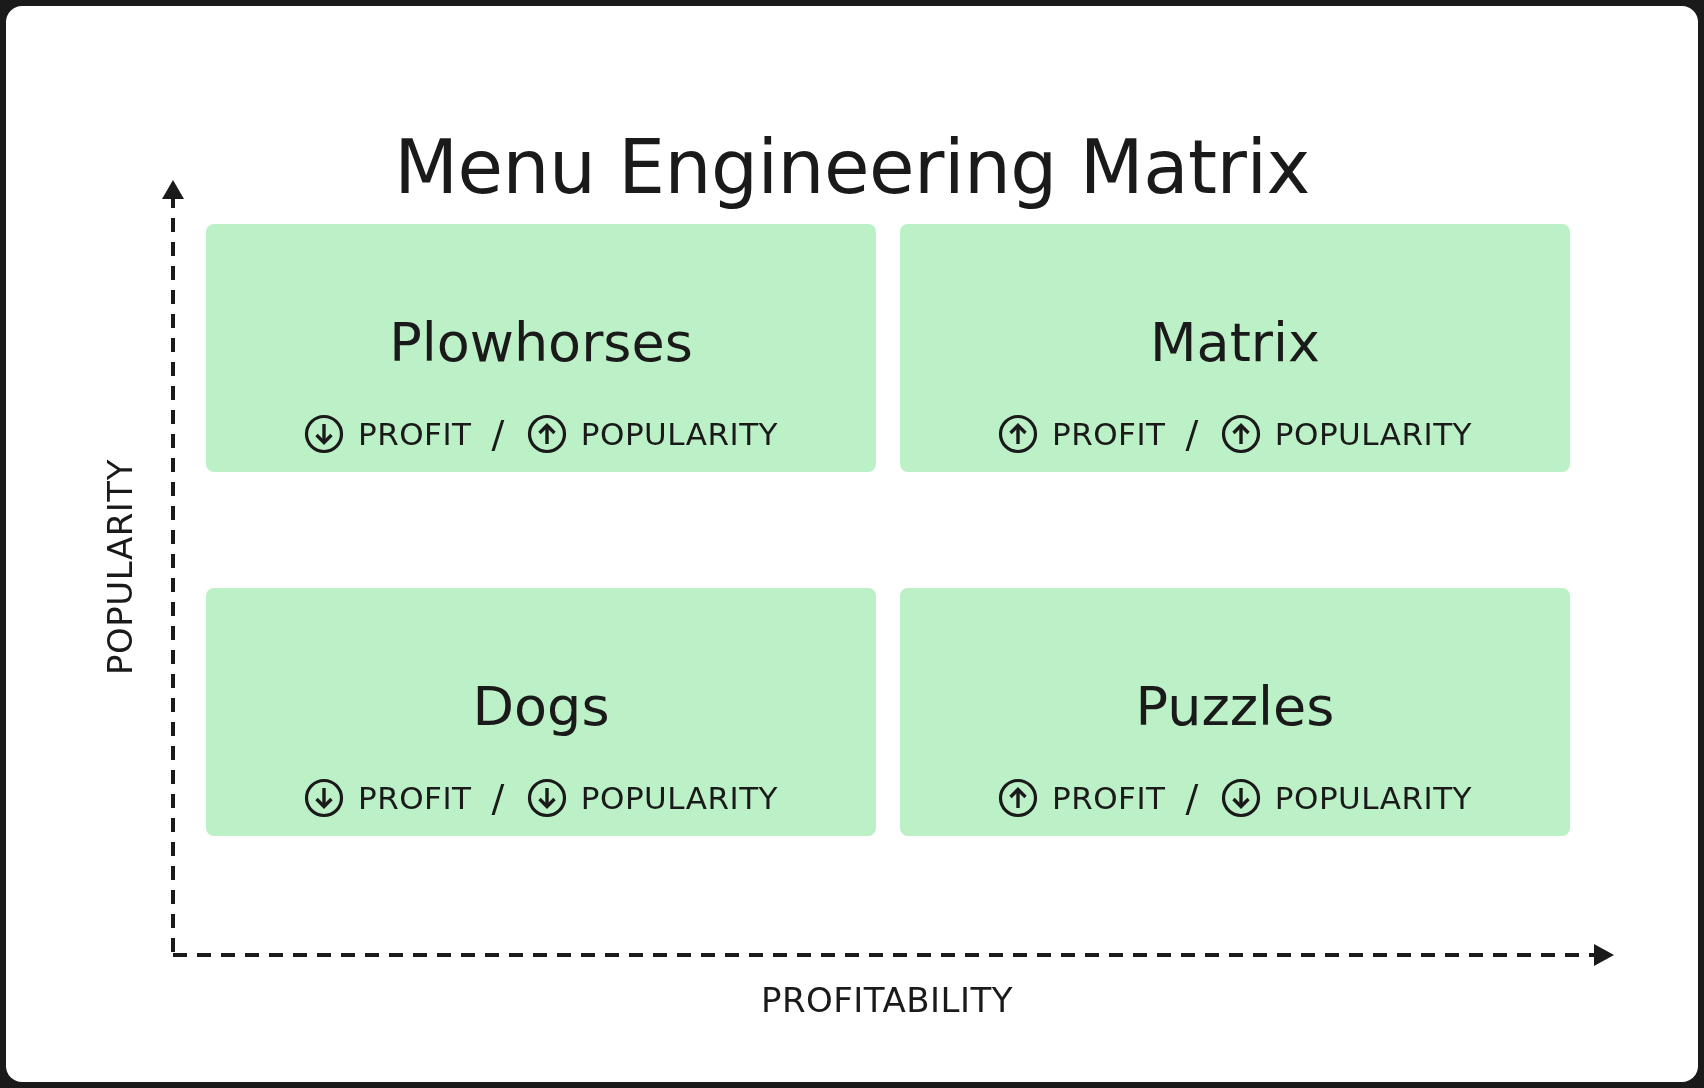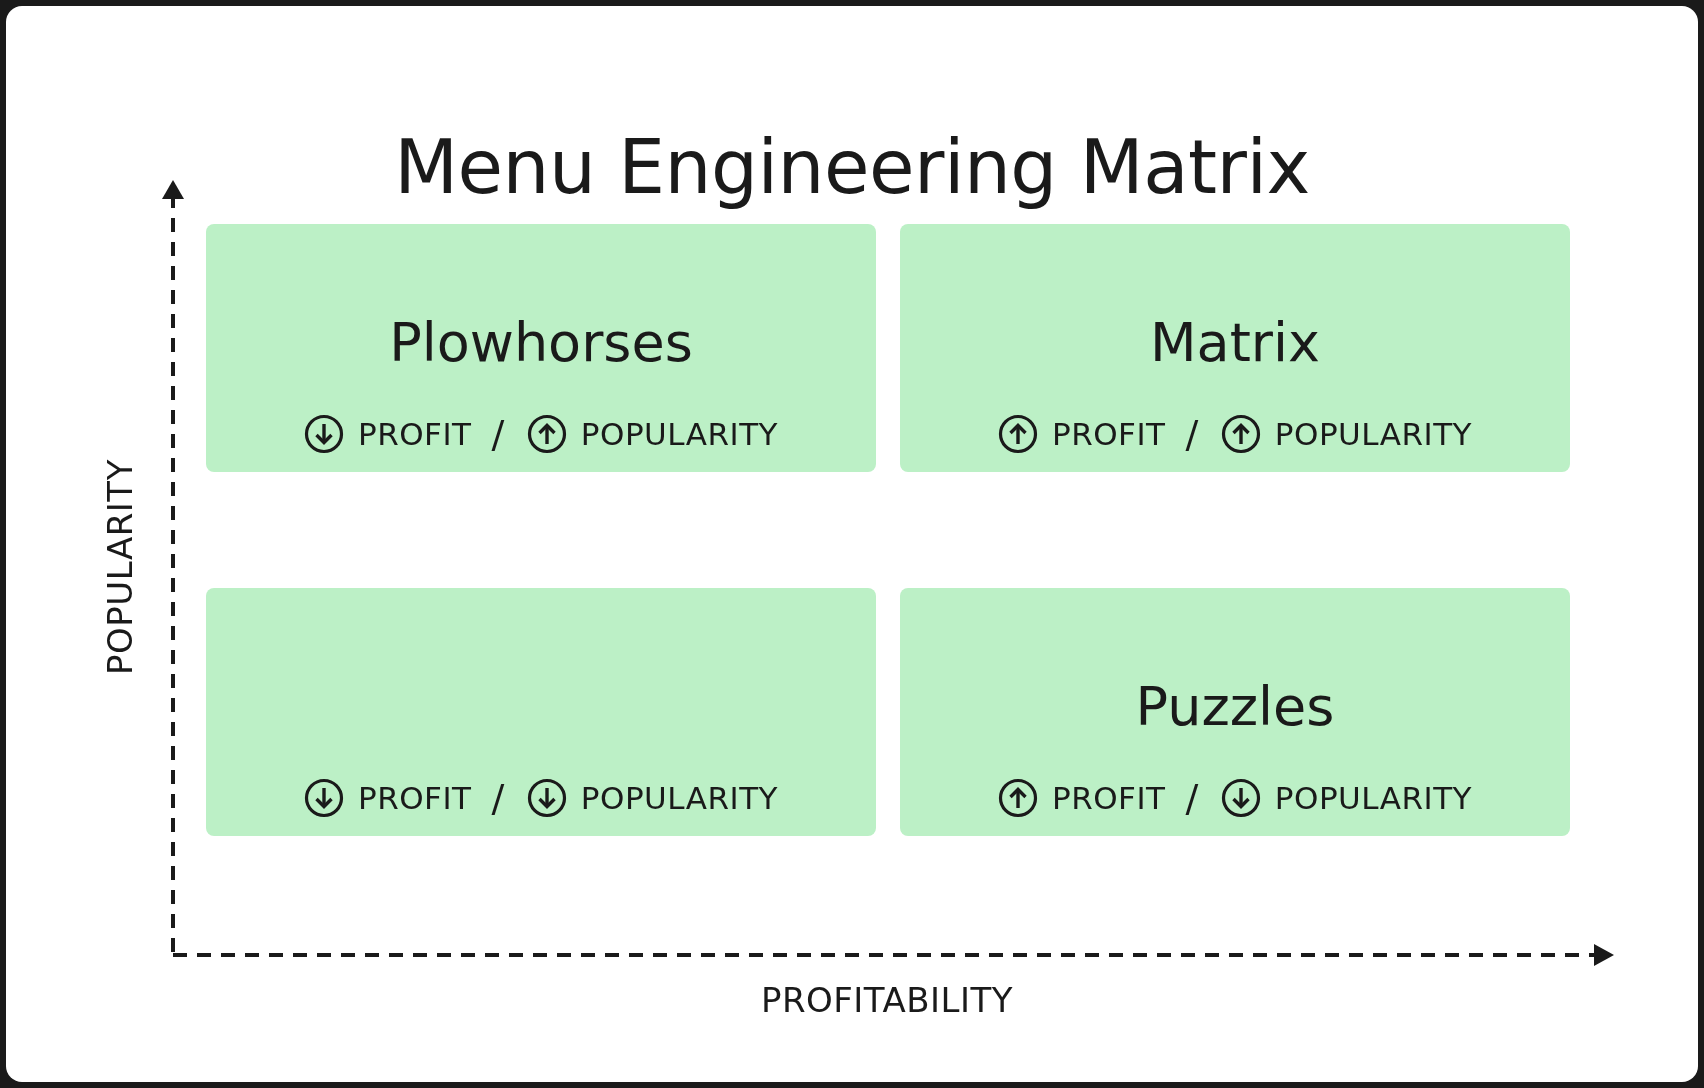--- a/index.html
+++ b/index.html
@@ -153,20 +153,21 @@
           <circle cx="20" cy="20" r="17.5" fill="none" stroke="#1a1a1a" stroke-width="3.2"></circle>
           <line x1="20" y1="12" x2="20" y2="30" stroke="#1a1a1a" stroke-width="3.4"></line>
           <polyline points="12.5,19 20,11.5 27.5,19" fill="none" stroke="#1a1a1a" stroke-width="3.4"></polyline>
         </svg>
     </span>
     <span>POPULARITY</span>
   </div>
 </div>
 
 <div class="card" style="left:206px; top:588px;">
+  <div class="card-heading">Dogs</div>
   <div class="card-meta">
     <span class="meta-icon">
       <svg width="40" height="40" viewBox="0 0 40 40">
           <circle cx="20" cy="20" r="17.5" fill="none" stroke="#1a1a1a" stroke-width="3.2"></circle>
           <line x1="20" y1="10" x2="20" y2="28" stroke="#1a1a1a" stroke-width="3.4"></line>
           <polyline points="12.5,21 20,28.5 27.5,21" fill="none" stroke="#1a1a1a" stroke-width="3.4"></polyline>
         </svg>
     </span>
     <span>PROFIT</span>
     <span class="slash">/</span>

